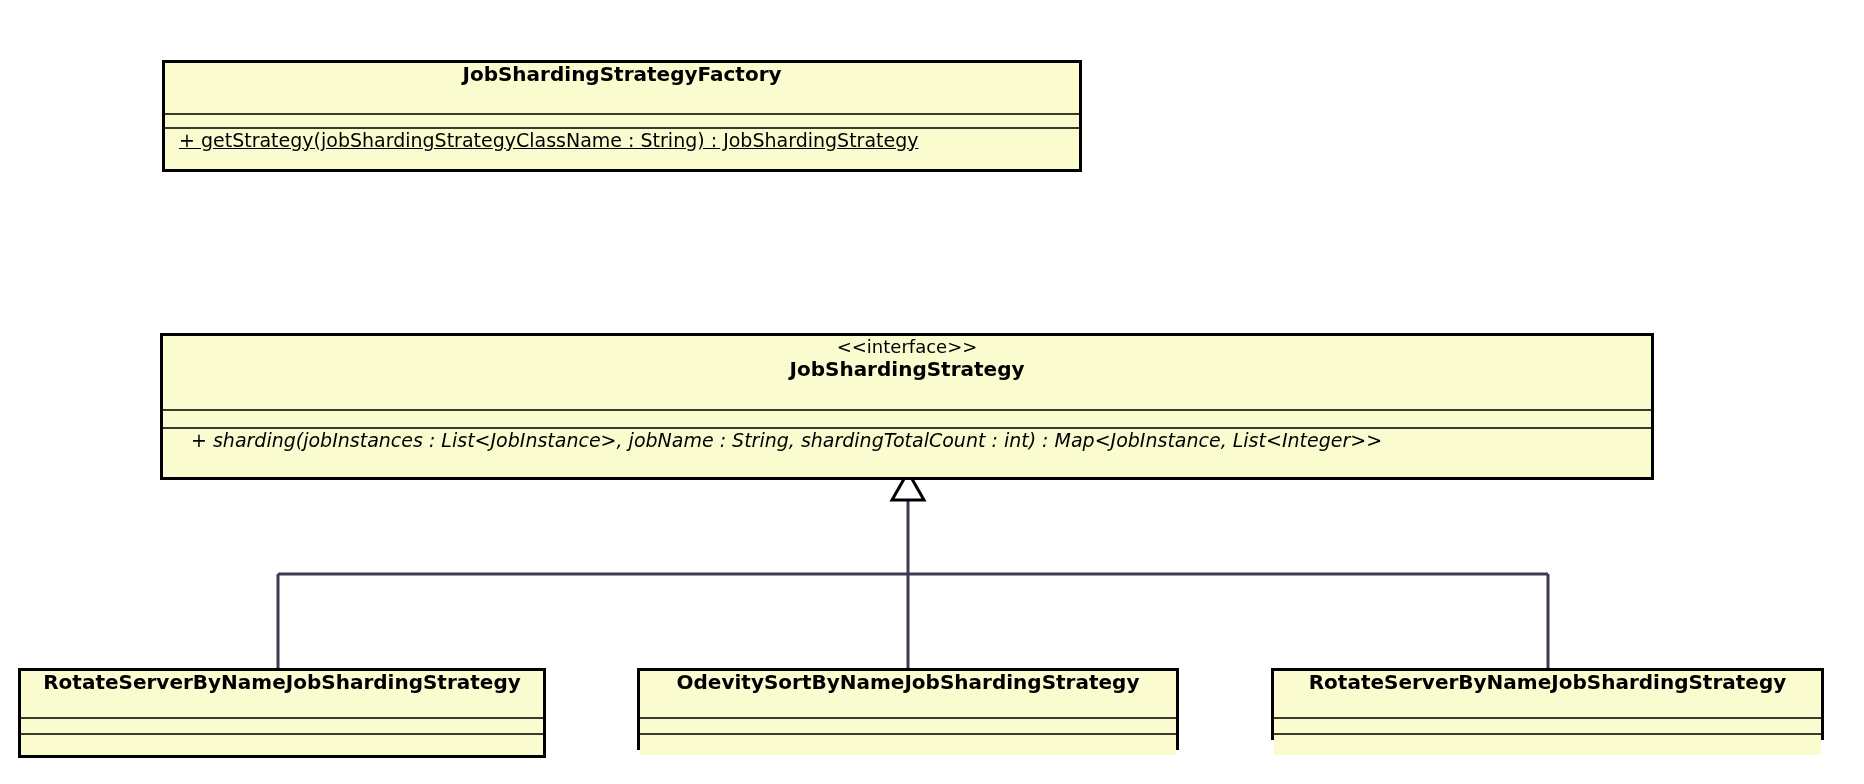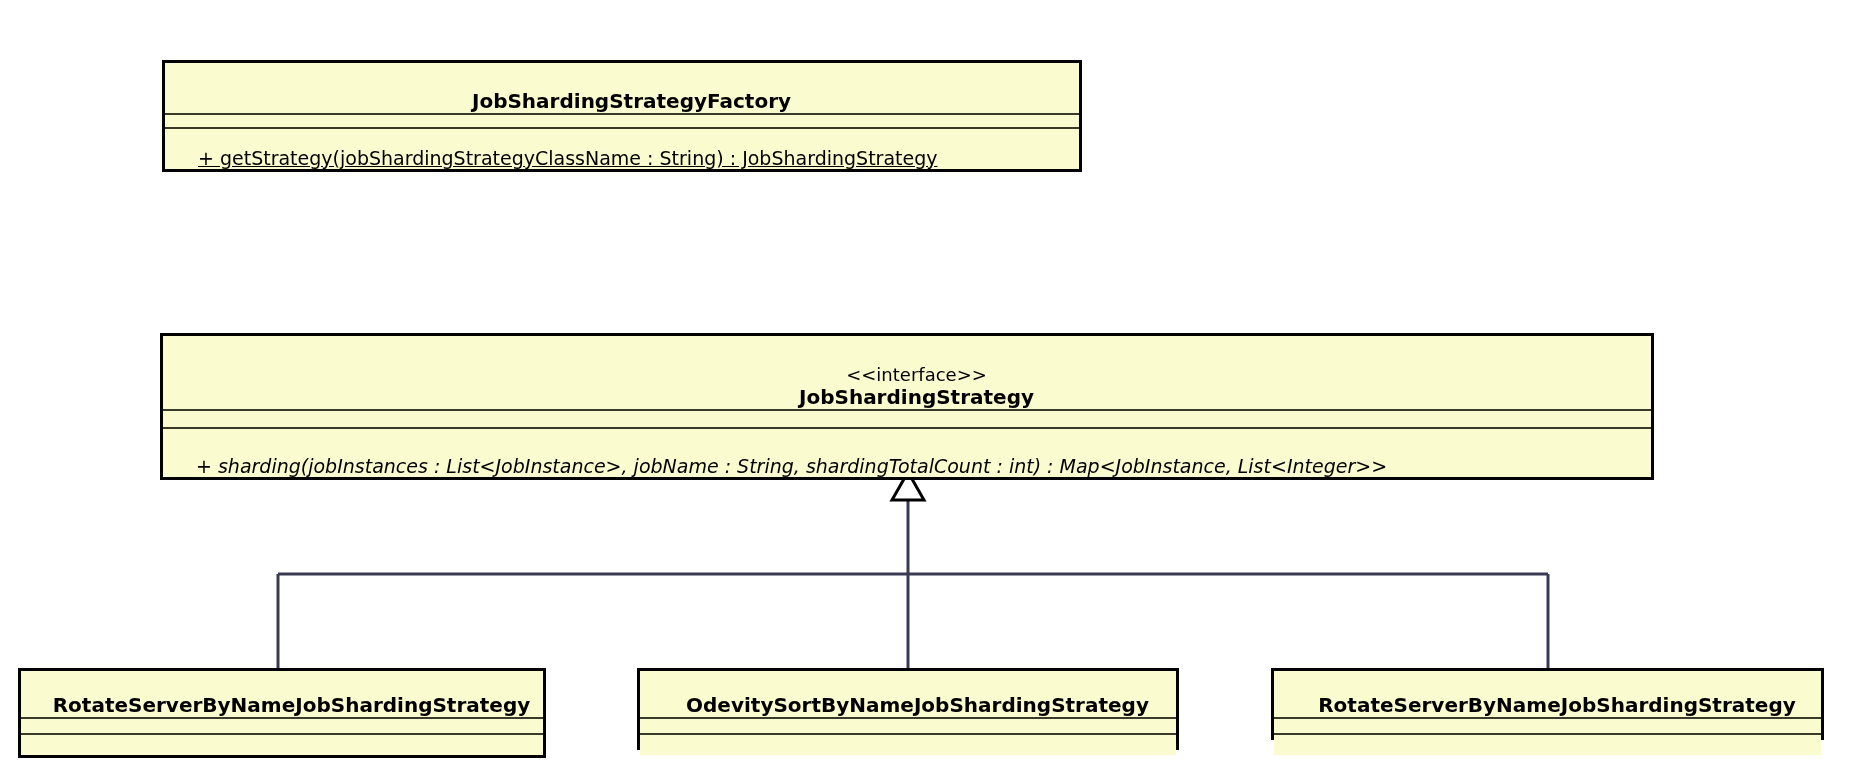--- a/index.html
+++ b/index.html
@@ -23,24 +23,23 @@
   .uml-box {
     position: absolute;
     background: #fbfbd0;
     border: 3px solid #000000;
     box-sizing: border-box;
   }
   .compartment {
     box-sizing: border-box;
     background: #fbfbd0;
     display: flex;
-    align-items: flex-end;
+    align-items: flex-start;
     justify-content: center;
     border-bottom: 2px solid #3a3a2a;
-    padding-left: 19px;
   }
   .compartment.last { border-bottom: none; }
   .compartment.ops {
     justify-content: flex-start;
   }
   .class-name {
     font-weight: bold;
     font-size: 20px;
     color: #000;
     line-height: 1.15;
@@ -111,21 +110,21 @@
   </div>
 
   <div class="uml-box" style="left:160px; top:333px; width:1494px; height:147px;">
     <div class="compartment" style="height:75px;">
       <div class="header-stack">
         <div class="stereotype">&lt;&lt;interface&gt;&gt;</div>
         <div class="class-name">JobShardingStrategy</div>
       </div>
     </div>
     <div class="compartment empty-compartment" style="height:18px;"></div>
-    <div class="compartment ops last" style="height:48px;">
+    <div class="compartment ops last" style="height:48px;margin-left:14px;">
       <div class="member abstract-member">+ sharding(jobInstances : List&lt;JobInstance&gt;, jobName : String, shardingTotalCount : int) : Map&lt;JobInstance, List&lt;Integer&gt;&gt;</div>
     </div>
   </div>
 
   <div class="uml-box" style="left:18px; top:668px; width:528px; height:90px;">
     <div class="compartment" style="height:48px;">
       <div class="header-stack">
         <div class="class-name">RotateServerByNameJobShardingStrategy</div>
       </div>
     </div>

